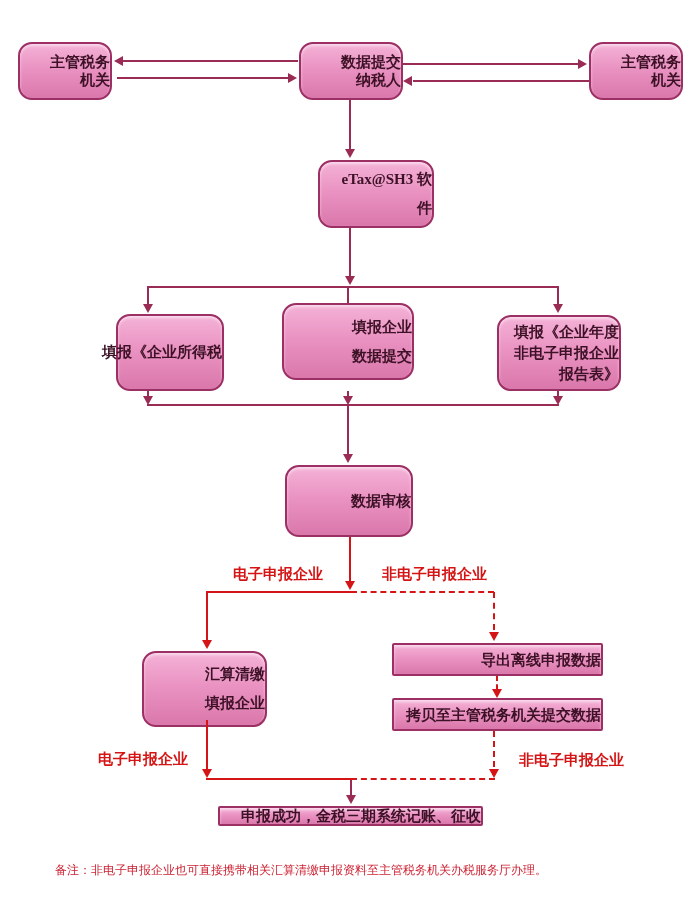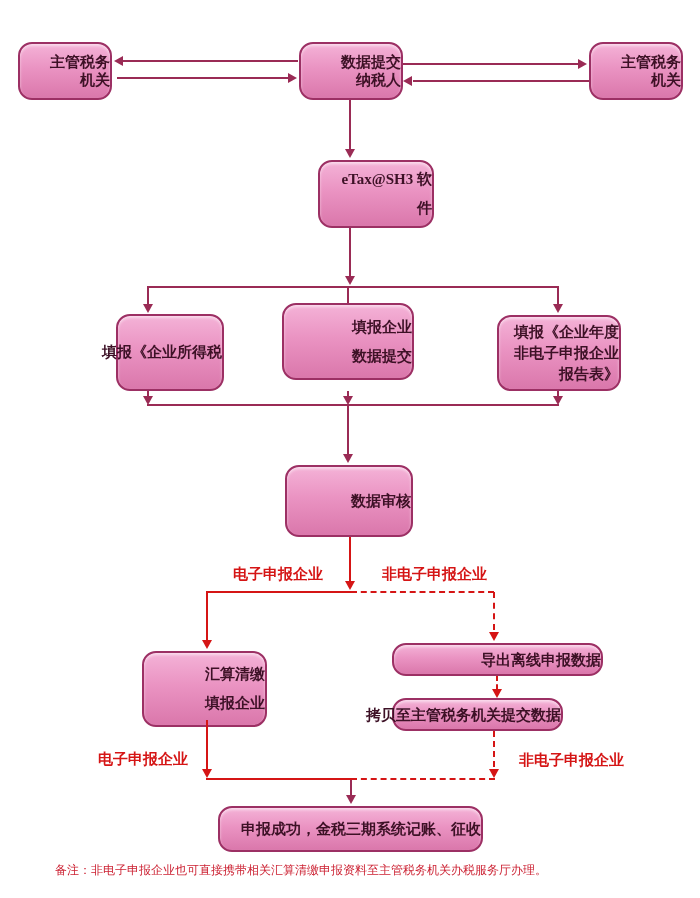--- a/index.html
+++ b/index.html
@@ -20,21 +20,21 @@
   .node{
     position:absolute;
     background:linear-gradient(180deg,#f4b2d7 0%,#ea93c2 45%,#da77ab 100%);
     border:2px solid var(--box-border);
     border-radius:14px;
     box-sizing:border-box;
     display:flex;flex-direction:column;justify-content:center;align-items:flex-end;
     color:var(--box-text);font-weight:bold;font-size:15px;text-align:center;
     box-shadow:inset 0 2px 3px rgba(255,255,255,.55);
   }
-  .node.small{border-radius:14px;}
+  .node.small{border-radius:2px;}
   .node .ln{white-space:nowrap;}
   .lh2 .ln{line-height:29px;}
   .lh15 .ln{line-height:21px;}
   .lh1 .ln{line-height:18px;}
   .lbl{
     position:absolute;font-weight:bold;font-size:14.5px;white-space:nowrap;
     color:var(--label-dark);
   }
   .lbl.red{color:var(--connector-red);font-size:15px;}
   .note{
@@ -140,34 +140,34 @@
   <div class="node lh2" style="left:142px;top:651px;width:125px;height:76px;">
     <div class="ln">汇算清缴</div>
     <div class="ln">填报企业</div>
   </div>
 
   <div class="node small lh1" style="left:392px;top:643px;width:211px;height:33px;">
     <div class="ln">导出离线申报数据</div>
   </div>
   <div class="vl dash" style="left:496px;top:676px;height:13px;"></div>
   <div class="arr down red" style="left:492px;top:689px;"></div>
-  <div class="node small lh1" style="left:392px;top:698px;width:171px;height:33px;">
+  <div class="node small lh1" style="left:392px;top:698px;width:211px;height:33px;">
     <div class="ln">拷贝至主管税务机关提交数据</div>
   </div>
 
   <div class="vl red" style="left:206px;top:720px;height:50px;"></div>
   <div class="arr down red" style="left:202px;top:769px;"></div>
   <div class="vl dash" style="left:493px;top:731px;height:36px;"></div>
   <div class="arr down red" style="left:489px;top:769px;"></div>
   <div class="lbl red" style="left:98px;top:750px;">电子申报企业</div>
   <div class="lbl red" style="left:519px;top:751px;">非电子申报企业</div>
   <div class="hl red" style="left:206px;top:778px;width:145px;"></div>
   <div class="hl dash" style="left:351px;top:778px;width:144px;"></div>
   <div class="vl" style="left:350px;top:780px;height:15px;"></div>
   <div class="arr down" style="left:346px;top:795px;"></div>
 
-  <div class="node small lh1" style="left:218px;top:806px;width:265px;height:46px;">
+  <div class="node small lh1" style="left:218px;top:806px;width:265px;height:20px;">
     <div class="ln">申报成功，金税三期系统记账、征收</div>
   </div>
 
   <div class="note" style="left:55px;top:862px;">备注：非电子申报企业也可直接携带相关汇算清缴申报资料至主管税务机关办税服务厅办理。</div>
 
 </div>
 
 </body></html>

